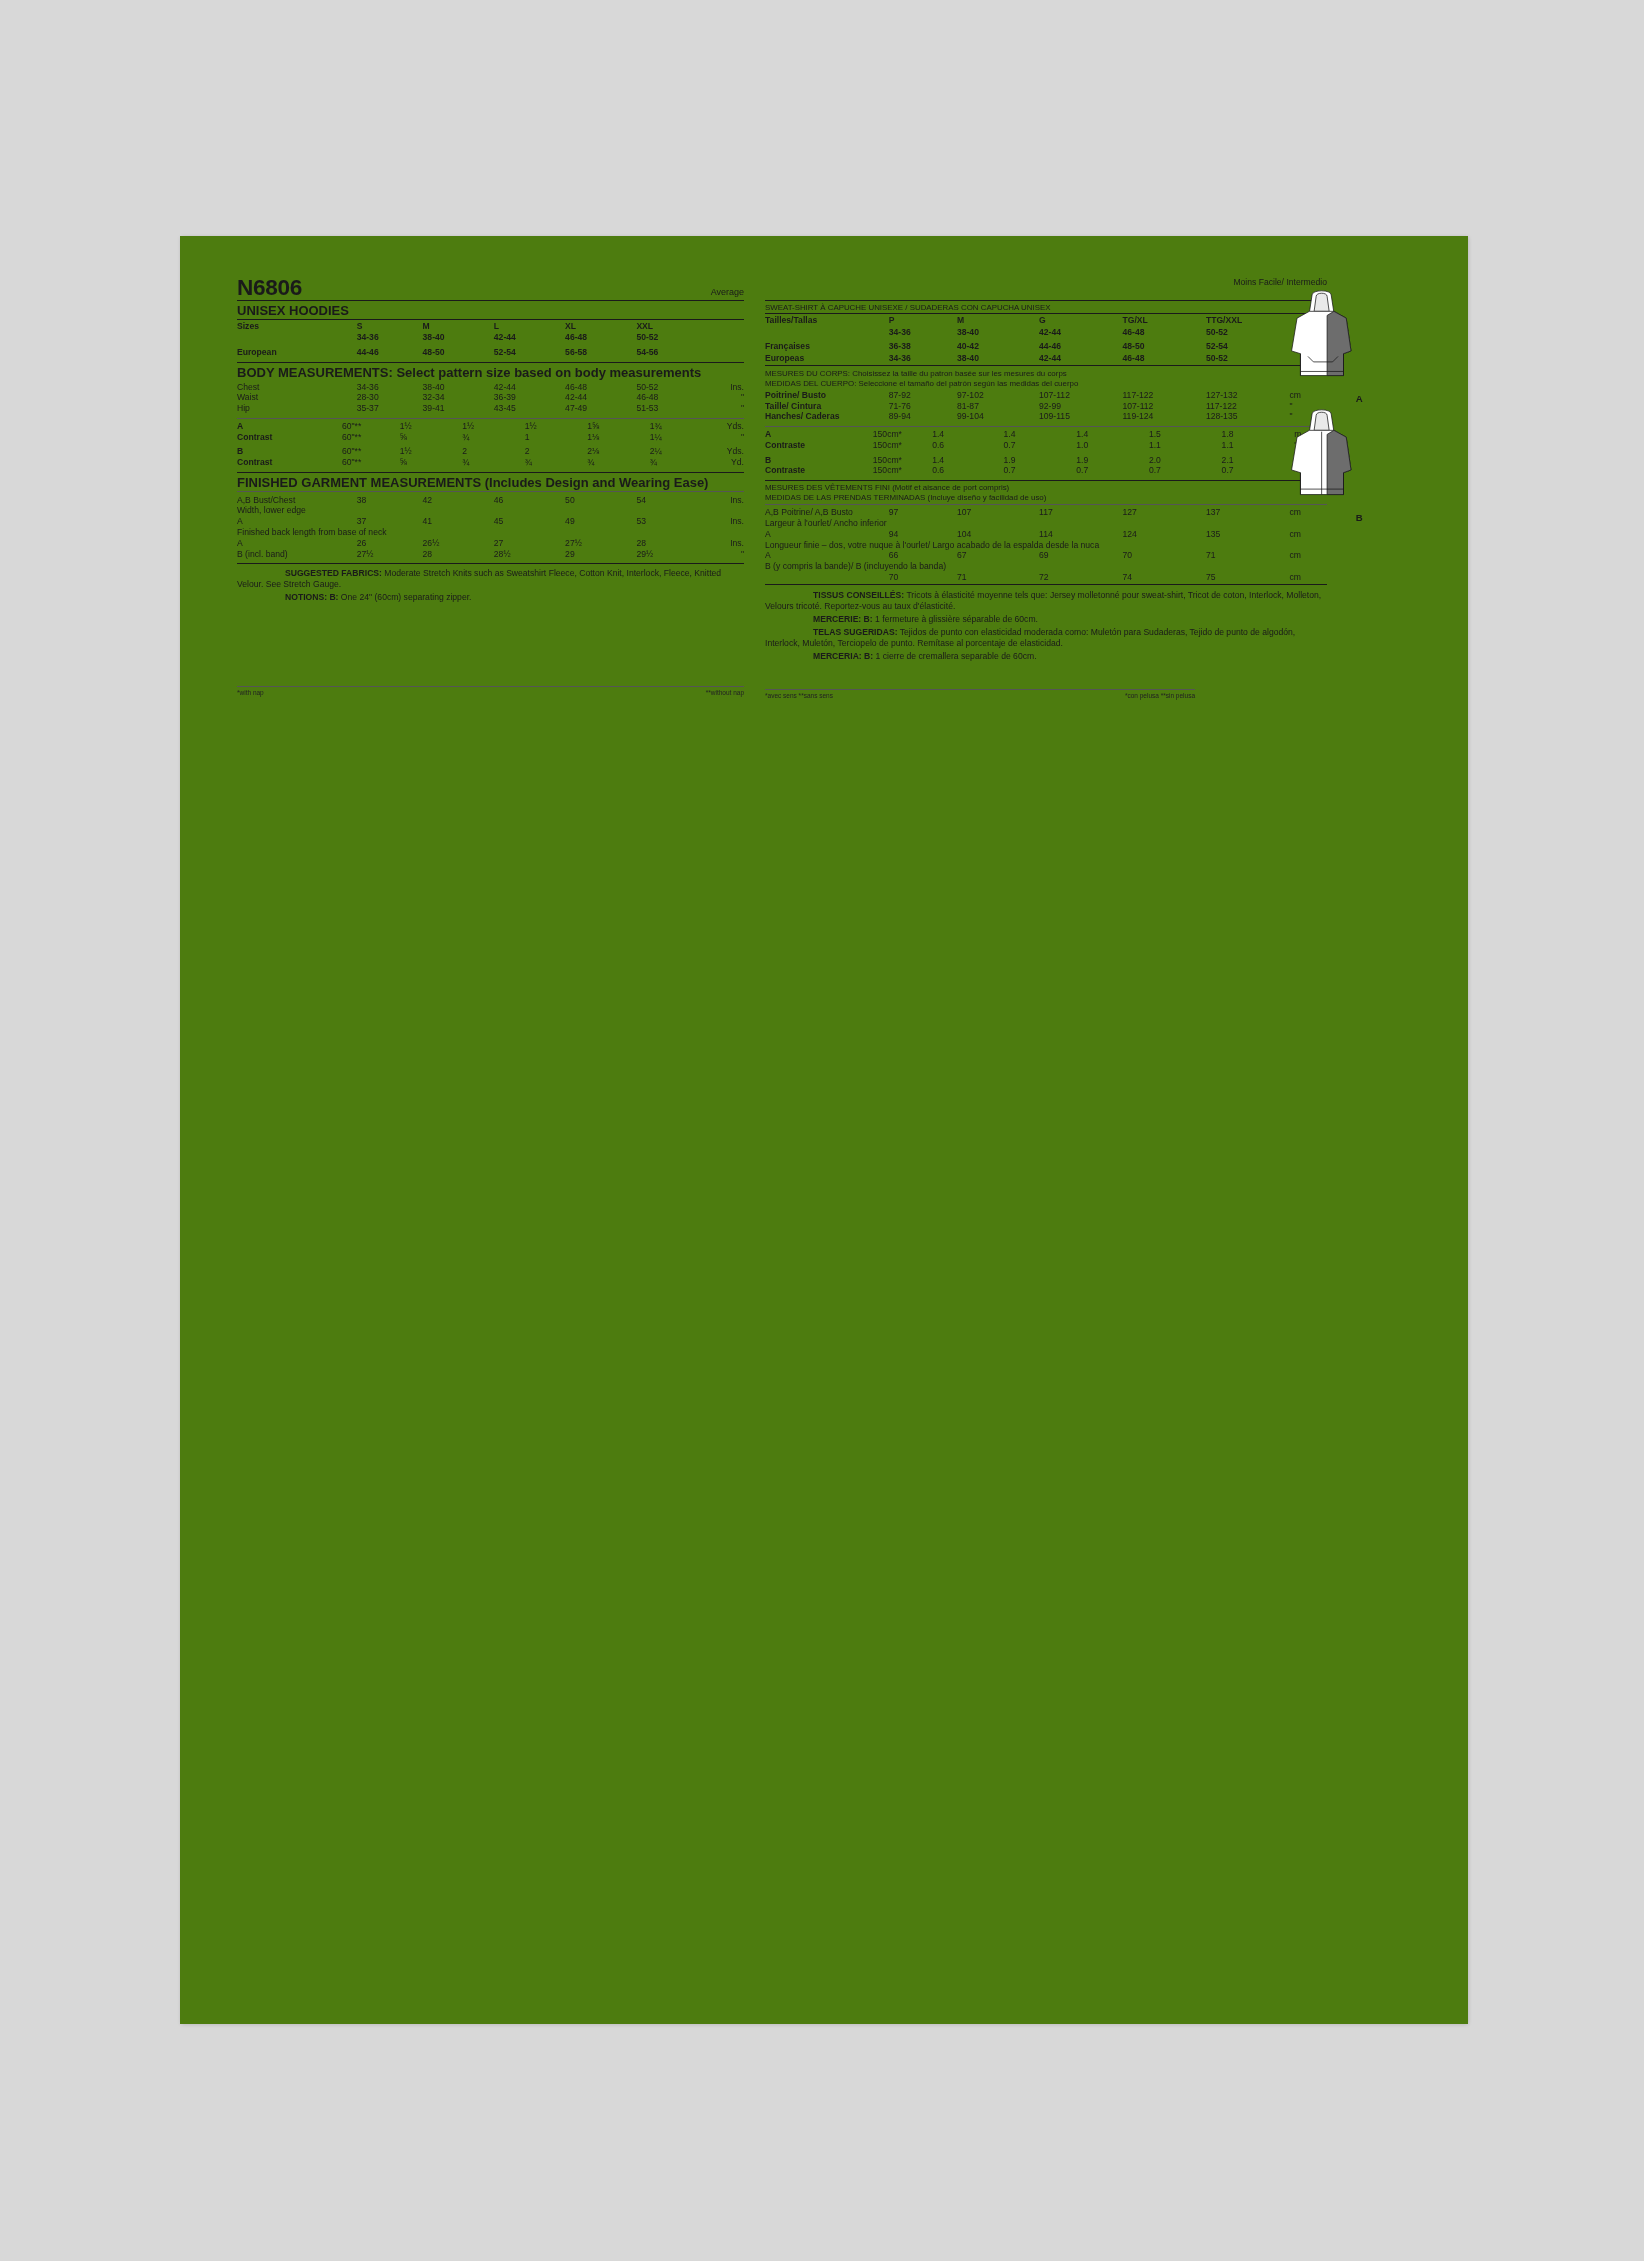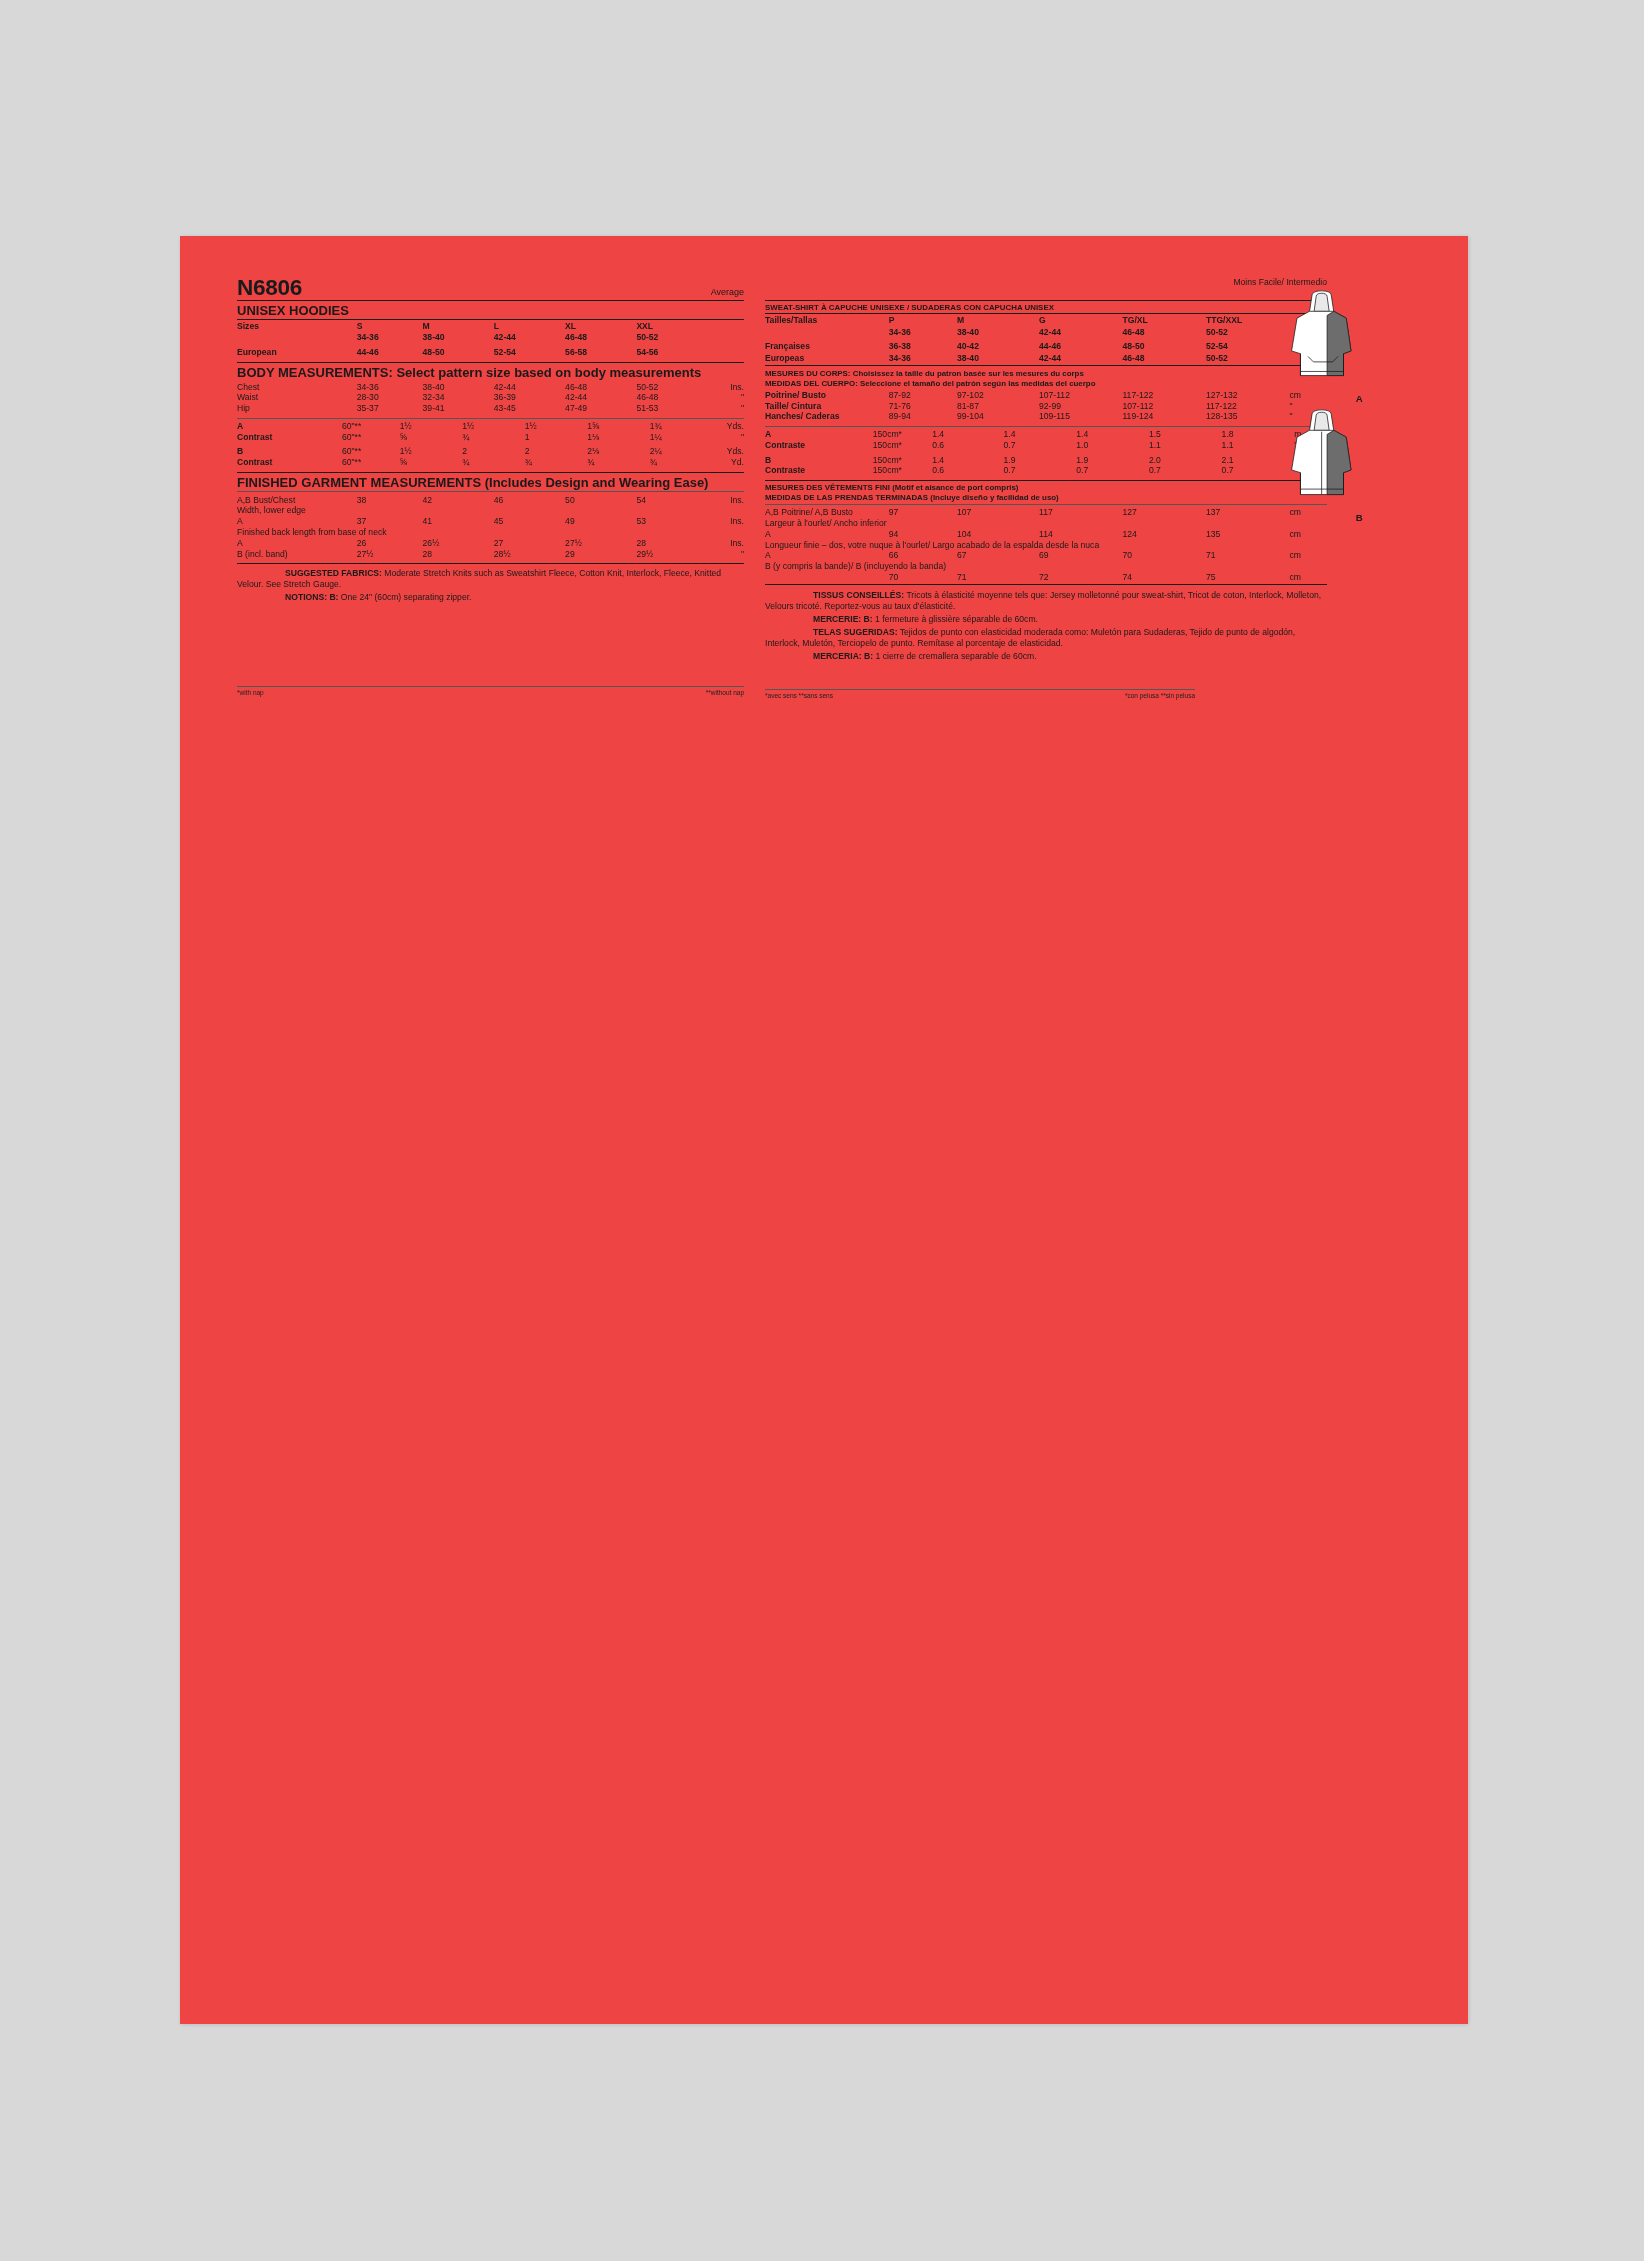--- a/index.html
+++ b/index.html
@@ -12,21 +12,21 @@
     height: 2261px;
     font-family: "Liberation Sans", sans-serif;
     -webkit-font-smoothing: antialiased;
   }
   .page {
     position: absolute;
     left: 180px;
     top: 236px;
     width: 1288px;
     height: 1788px;
-    background: #ef4444;
+    background: #4d7c0f;
     box-shadow: 1.4px 1.4px 4.1px rgba(0,0,0,0.18);
   }
   .sheet {
     position: absolute;
     left: 57px;
     top: 41px;
     width: 1172px;
     height: 685px;
     font-size: 9px;
     color: #1a1a1a;
@@ -59,21 +59,21 @@
   .difficulty-fr {
     font-size: 8.6px;
   }
   .section-title {
     font-size: 13px;
     font-weight: bold;
     margin: 2.1px 0 1.4px 0;
   }
   .section-title-sm {
     font-size: 7.9px;
-    font-weight: bold;
+    font-weight: normal;
     margin: 2.1px 0 1.4px 0;
   }
   .tbl {
     border-collapse: collapse;
     width: 100%;
     font-size: 8.6px;
   }
   .tbl td {
     padding: 0.7px 0;
     vertical-align: top;

